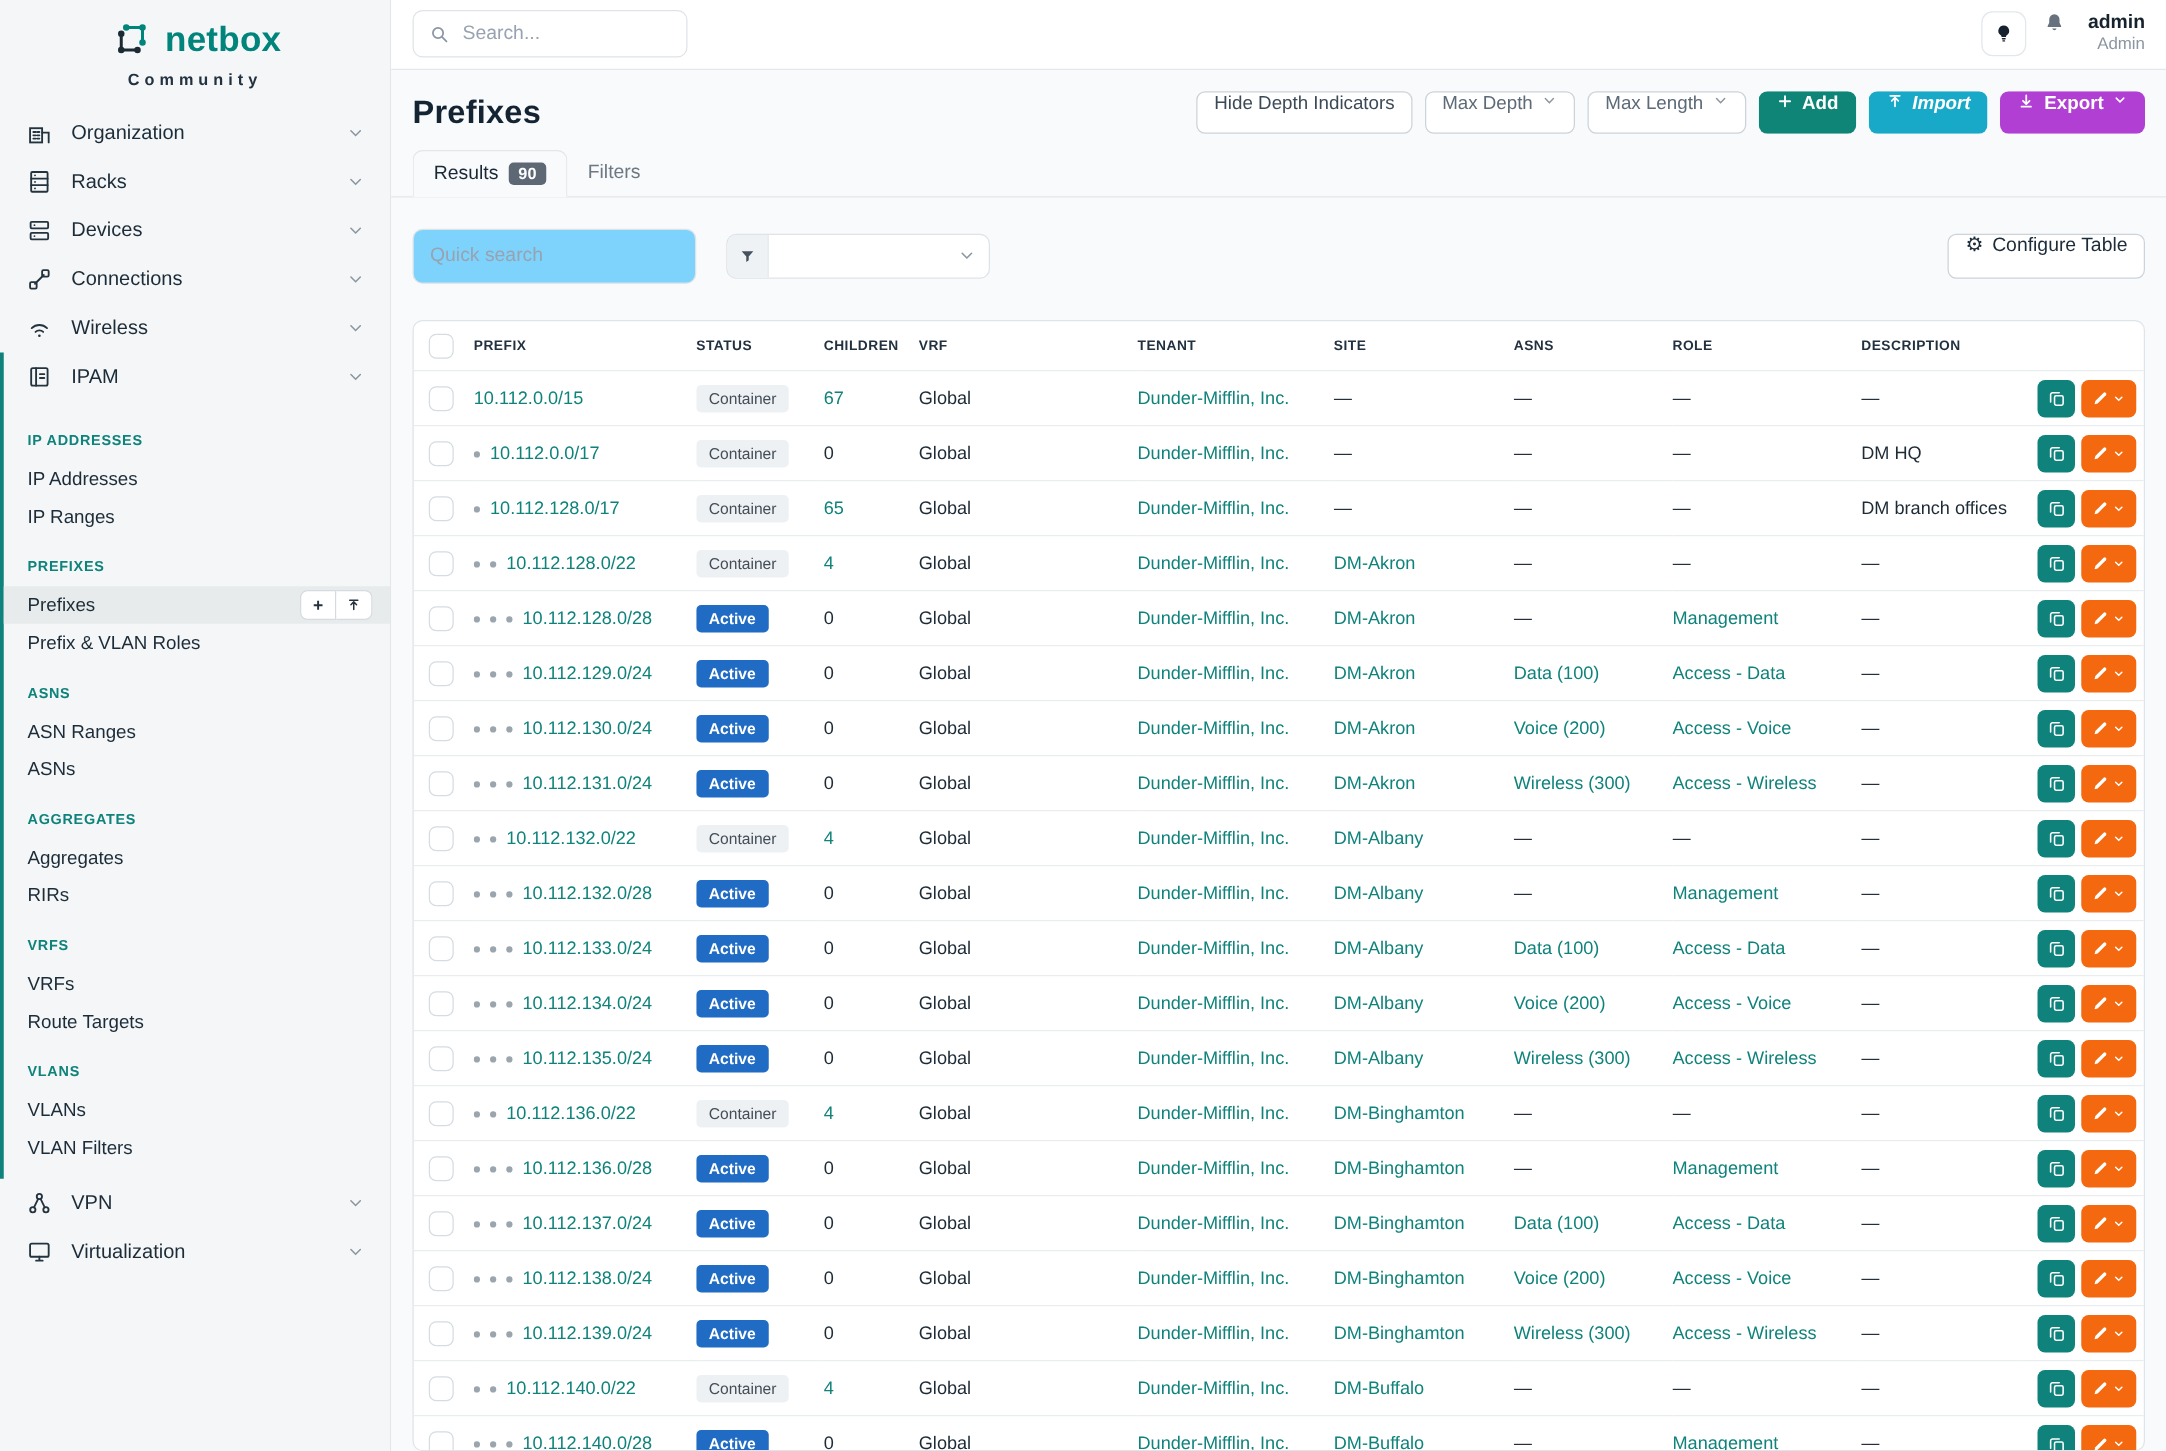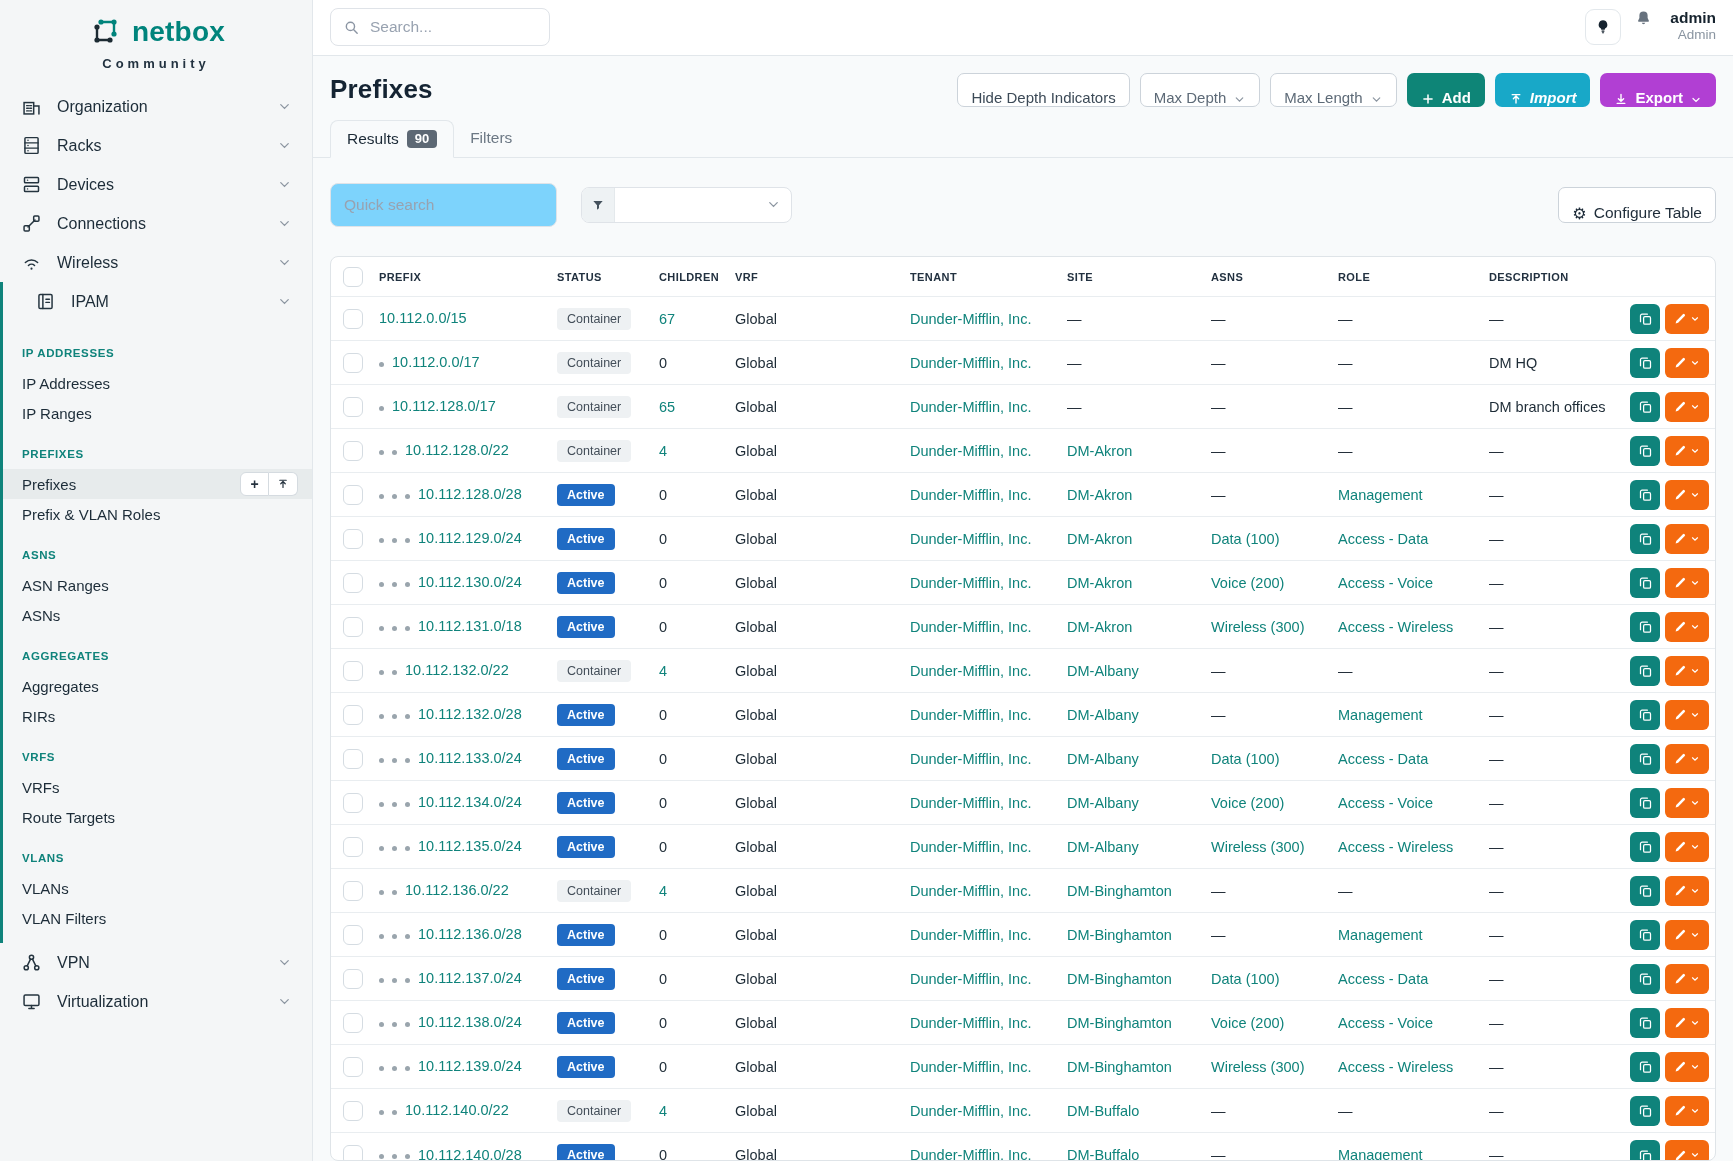--- a/index.html
+++ b/index.html
@@ -27,21 +27,21 @@
   .logo{ display:flex; flex-direction:column; align-items:center; }
   .logo-row{ display:flex; align-items:center; gap:9px; height:40px; }
   .logo-word{ font-size:28px; font-weight:700; color:#00847c; letter-spacing:.2px; }
   .logo-sub{ margin-top:4px; font-size:13px; font-weight:600; color:#223240; letter-spacing:4px; }
   .nav{ margin-top:16px; }
   .nav-item{ display:flex; align-items:center; height:39px; padding:0 20px 0 21px; cursor:pointer; }
   .nav-item .nav-icn{ width:21px; color:#24343f; margin-right:15px; }
   .nav-item .nav-lbl{ font-size:16px; color:#1c2c38; flex:1; }
   .nav-chev{ color:#8b95a0; }
   .ipam-group{ border-left:3px solid #0f837b; }
-  .ipam-group .nav-item{ padding-left:32px; }
+  .ipam-group .nav-item{ padding-left:18px; }
   .submenu{ padding:6px 0 10px 0; }
   .side-section{ margin-top:11px; }
   .side-section-label{
     height:30px; display:flex; align-items:center; padding-left:19px;
     font-size:11.5px; font-weight:700; letter-spacing:.6px; color:#0f837b;
   }
   .side-sub-item{
     height:30px; display:flex; align-items:center; padding-left:19px; padding-right:14px;
     font-size:15px; color:#1c2c38; cursor:pointer;
   }
@@ -74,21 +74,21 @@
   }
   .bell{ color:#67727e; cursor:pointer; }
   .user{ text-align:right; line-height:1.15; margin-left:4px; }
   .user-name{ font-size:15.5px; font-weight:700; color:#16232e; }
   .user-role{ font-size:13.5px; color:#8a95a1; }
 
   .page-head{ display:flex; align-items:center; padding:17px 17px 0 17px; }
   .page-title{ font-size:26px; font-weight:600; color:#152433; letter-spacing:.2px; }
   .head-actions{ margin-left:auto; display:flex; gap:10px; }
   .btn{
-    height:34px; border-radius:7px; border:1px solid transparent; display:inline-flex; align-items:flex-end;
+    height:34px; border-radius:7px; border:1px solid transparent; display:inline-flex; align-items:flex-start;
     gap:7px; padding:0 13px; font-size:15px; cursor:pointer; background:#fff; font-family:inherit;
   }
   .btn-outline{ border-color:#ccd3da; color:#3c4a57; }
   .btn-outline .chev{ color:#8b95a0; }
   .btn-outline.dim{ color:#5d6a77; }
   .btn-add{ background:var(--c-green,#0e8577); color:#fff; font-weight:600; }
   .btn-import{ background:var(--c-cyan,#18a8c8); color:#fff; font-weight:600;font-style:italic; }
   .btn-export{ background:var(--c-purple,#b13fd3); color:#fff; font-weight:600; }
 
   .tabs{ display:flex; align-items:flex-end; padding:6px 17px 0 17px; border-bottom:1px solid var(--c-border); margin-top:6px; }
@@ -756,21 +756,21 @@
                       <polyline points="6 9 12 15 18 9"></polyline>
                     </svg>
           </span>
         </button>
       </span>
     </td>
   </tr>
 
   <tr>
     <td class="c-check"><span class="checkbox"></span></td>
-    <td><span class="dots"><span class="dot"></span><span class="dot"></span><span class="dot"></span></span><a class="lnk">10.112.131.0/18</a></td>
+    <td><span class="dots"><span class="dot"></span><span class="dot"></span><span class="dot"></span></span><a class="lnk">10.112.131.0/24</a></td>
     <td><span class="badge badge-active">Active</span></td>
     <td><a class="plain">0</a></td>
     <td><span>Global</span></td>
     <td><a class="lnk">Dunder-Mifflin, Inc.</a></td>
     <td><a class="lnk">DM-Akron</a></td>
     <td><a class="lnk">Wireless (300)</a></td>
     <td><a class="lnk">Access - Wireless</a></td>
     <td><span class="dash">—</span></td>
     <td class="c-actions">
       <span class="rowbtns">

